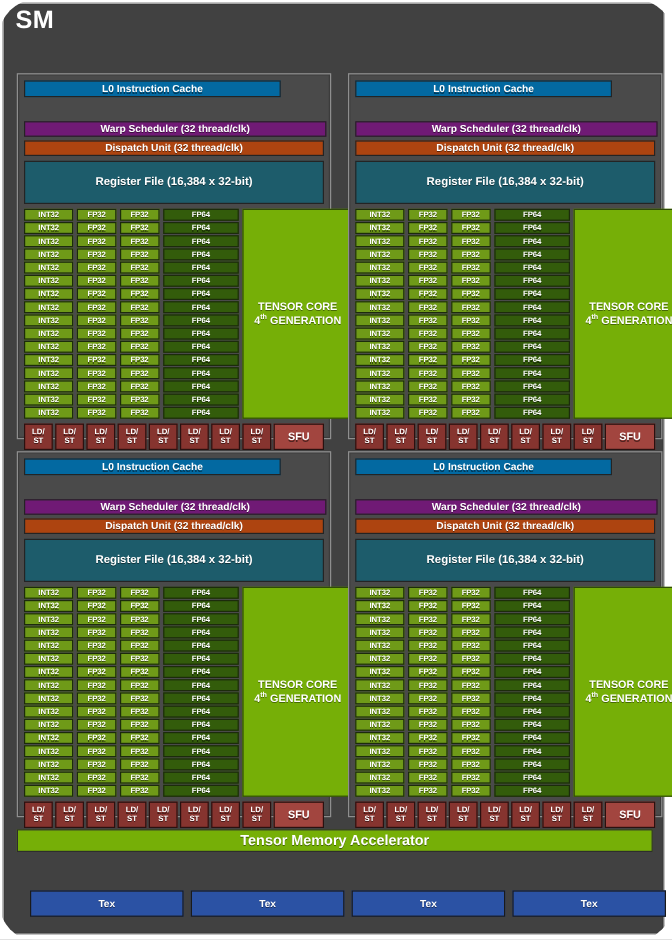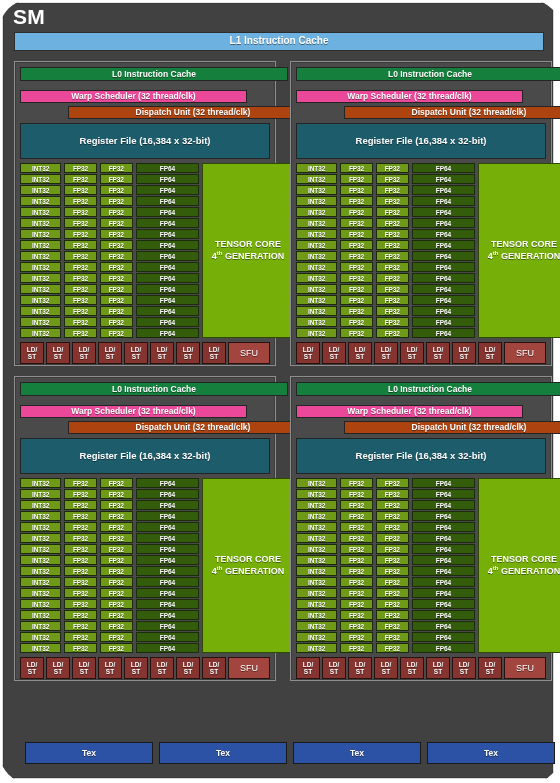--- a/index.html
+++ b/index.html
@@ -60,23 +60,23 @@
     box-sizing:border-box;
     box-shadow:inset 0 0 0 1px #3c3c3c;
   }
   .pb-tl{left:11px;top:58px;}
   .pb-tr{left:287px;top:58px;}
   .pb-bl{left:11px;top:373px;}
   .pb-br{left:287px;top:373px;}
 
   .pb-inner{position:absolute;left:5px;top:5px;width:250px;}
 
-  .l0-icache{width:268px;height:14px;background:#15803d;font-size:8.5px;}
-  .warp-sched{width:227px;height:13px;background:#ec4899;font-size:8.5px;margin-top:9px;}
-  .dispatch{width:250px;height:13px;background:#ad4410;font-size:8.5px;margin-top:3px;margin-left:48px;}
+  .l0-icache{width:214px;height:14px;background:#0369a1;font-size:8.5px;}
+  .warp-sched{width:252px;height:13px;background:#701a75;font-size:8.5px;margin-top:20px;}
+  .dispatch{width:250px;height:13px;background:#ad4410;font-size:8.5px;margin-top:3px;}
   .regfile{width:250px;height:36px;background:#1d5c6b;font-size:9.5px;margin-top:4px;}
 
   
   .core-grid{
     margin-top:4px;
     width:274px;
     display:flex;
     gap:3px;
   }
   .col{display:flex;flex-direction:column;gap:1px;}
@@ -128,21 +128,21 @@
     color:#ffffff;font-size:6.5px;font-weight:bold;
     display:flex;flex-direction:column;align-items:center;justify-content:center;
     line-height:1.12;
     text-shadow:0 1px 0 rgba(0,0,0,.5);
   }
   .sfu{
     box-sizing:border-box;
     flex:1 1 auto;height:22px;
     background:#a2453f;
     border:1px solid #2a1110;
-    color:#ffffff;font-size:9px;font-weight:normal;
+    color:#ffffff;font-size:9px;font-weight:bold;
     display:flex;align-items:center;justify-content:center;
     text-shadow:0 1px 0 rgba(0,0,0,.5);
   }
   
   .tma{
     position:absolute;left:11px;top:688px;
     width:530px;height:19px;
     background:#76af07;
     font-size:12px;
     border:1px solid #2d2d2d;
@@ -170,21 +170,20 @@
   }
 </style>
 </head>
 <body>
 
 <div id="sm-root">
   <div class="sm-frame">
 
     <div class="sm-title">SM</div>
 
-    <div class="bar l1-icache">L1 Instruction Cache</div>
 
     <div class="pblock pb-tl">
       <div class="pb-inner">
           <div class="bar l0-icache">L0 Instruction Cache</div>
           <div class="bar warp-sched">Warp Scheduler (32 thread/clk)</div>
           <div class="bar dispatch">Dispatch Unit (32 thread/clk)</div>
           <div class="bar regfile">Register File (16,384 x 32-bit)</div>
           <div class="core-grid">
             <div class="col col-int">
               <div class="cell cell-int">INT32</div>
@@ -653,20 +652,21 @@
             </div>
             <div class="ldst">
               <span>LD/</span>
               <span>ST</span>
             </div>
             <div class="sfu">SFU</div>
           </div>
         </div>
     </div>
 
+    <div class="bar tma">Tensor Memory Accelerator</div>
 
     <div class="tex-row">
         <div class="tex">Tex</div>
         <div class="tex">Tex</div>
         <div class="tex">Tex</div>
         <div class="tex">Tex</div>
       </div>
 
   </div>
 </div>

